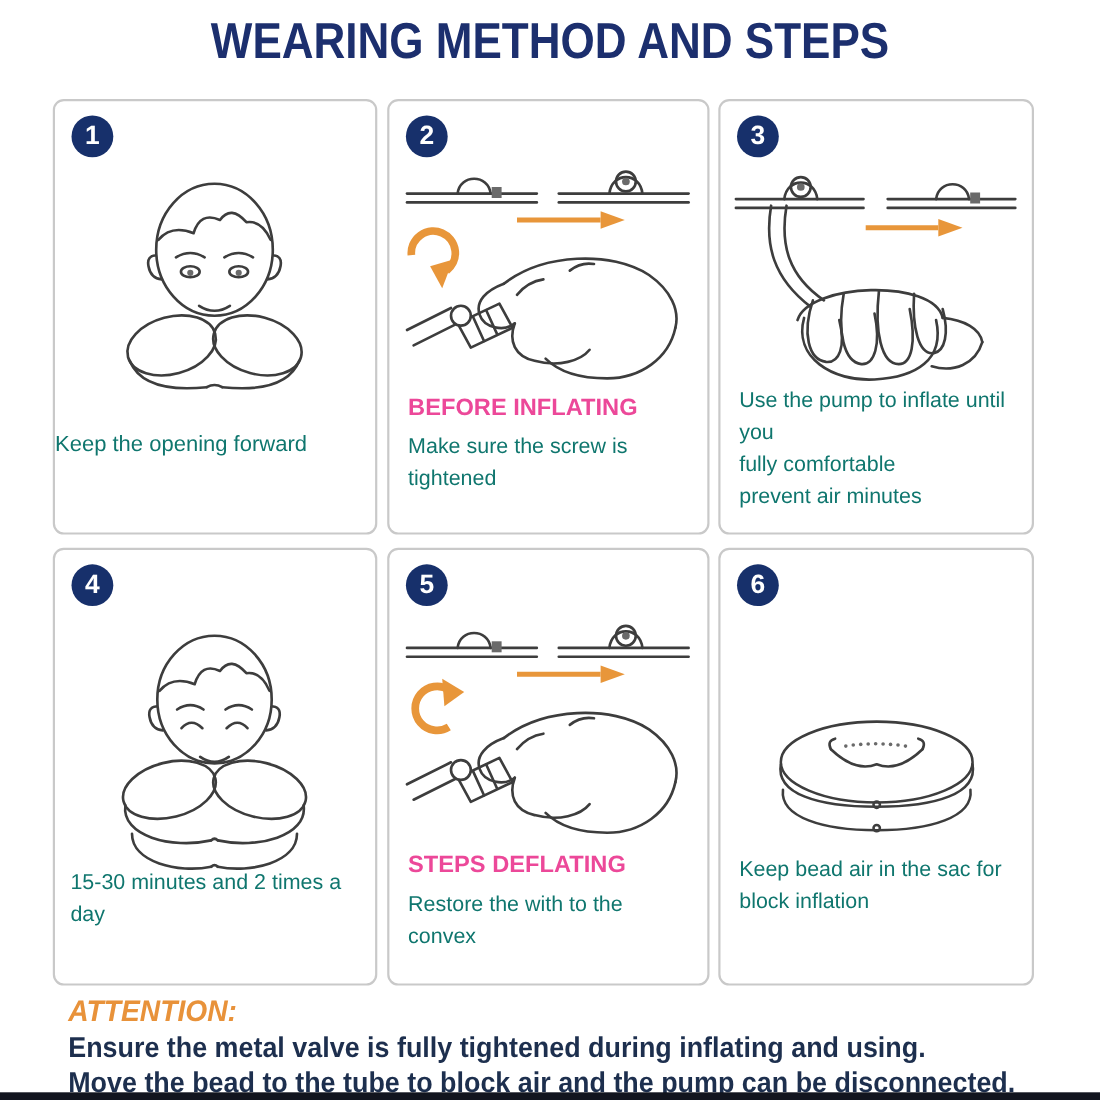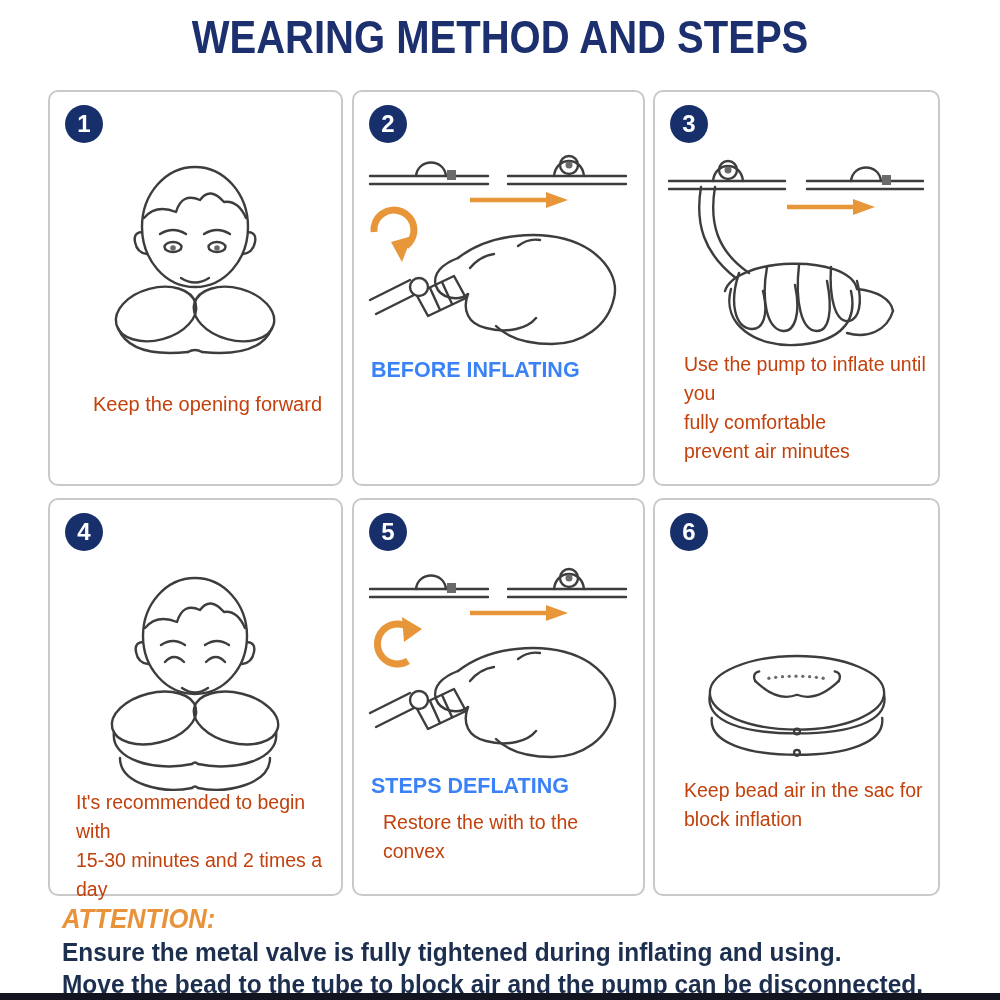--- a/index.html
+++ b/index.html
@@ -22,26 +22,26 @@
   #p4{left:48px;top:498px;width:295px;height:398px;}
   #p5{left:352px;top:498px;width:293px;height:398px;}
   #p6{left:653px;top:498px;width:287px;height:398px;}
   .badge{
     position:absolute;left:15px;top:13px;width:38px;height:38px;border-radius:50%;
     background:#17306b;color:#ffffff;font-weight:bold;font-size:24px;
     display:flex;align-items:center;justify-content:center;
   }
   .illus{position:absolute;left:0;width:100%;display:flex;justify-content:center;}
   .txt{
-    position:absolute;left:12px;width:100%;box-sizing:border-box;
-    padding:0 10px 0 17px;color:#c2410c;font-size:19.5px;line-height:29px;
-  }
-  .txt.center{text-align:center;padding:0;font-size:20px;}
+    position:absolute;left:0;width:100%;box-sizing:border-box;
+    padding:0 10px 0 17px;color:#0f766e;font-size:19.5px;line-height:29px;
+  }
+  .txt.center{padding:0;font-size:20px;}
   .heading{
-    position:absolute;left:17px;font-size:21.5px;font-weight:bold;color:#3b82f6;
+    position:absolute;left:17px;font-size:21.5px;font-weight:bold;color:#ec4899;
   }
   
   svg .ln{fill:none;stroke:#3d3d3d;stroke-width:2.4;stroke-linecap:round;stroke-linejoin:round;}
   svg .lnW{fill:#ffffff;stroke:#3d3d3d;stroke-width:2.4;stroke-linecap:round;stroke-linejoin:round;}
   svg .fillMid{fill:#6a6a6a;stroke:none;}
   svg .oline{stroke:#e8963a;stroke-width:4.5;fill:none;}
   svg .oarc{stroke:#e8963a;stroke-width:7;fill:none;stroke-linecap:butt;}
   svg .ofill{fill:#e8963a;stroke:none;}
   .attention{position:absolute;left:62px;top:904px;width:910px;}
   .attn-label{
@@ -130,20 +130,21 @@
         <path class="ln" d="M88,54 C72,60 62,70 66,82 C70,94 88,98 98,90"></path>
         <path class="ln" d="M100,64 Q110,52 124,50"></path>
         <path class="ln" d="M98,90 C92,106 98,120 116,124 C138,130 158,124 166,114"></path>
         <path class="ln" d="M244,94 C238,122 212,140 182,140 C158,140 138,134 126,122"></path>
         <path class="ln" d="M148,42 Q158,34 170,36"></path>
       </g>
     </svg>
   </div>
   <div class="heading" style="top:266px">BEFORE INFLATING</div>
   <div class="txt" style="top:300px">
+    <div>Make sure the screw is tightened</div>
   </div>
 </section>
 
 <section class="panel" id="p3">
   <div class="badge">
     <span>3</span>
   </div>
   <div class="illus" style="top:55px">
     <svg width="280" height="250" viewBox="0 0 280 250">
       <g transform="translate(12,8)">
@@ -209,21 +210,20 @@
         <path class="ln" d="M55,82 Q67,68 87,76 Q93,56 110,64 Q120,50 134,66 Q147,64 155,82"></path>
         <path class="ln" d="M71,99 Q83,91 95,99"></path>
         <path class="ln" d="M115,99 Q127,91 139,99"></path>
         <path class="ln" d="M75,116 Q84,106 94,116"></path>
         <path class="ln" d="M116,116 Q126,106 135,116"></path>
         <path class="ln" d="M92,142 Q105,151 118,142"></path>
       </g>
     </svg>
   </div>
   <div class="txt" style="top:288px;padding-left:14px">
-    <div>It's recommended to begin with</div>
     <div>15-30 minutes and 2 times a day</div>
   </div>
 </section>
 
 <section class="panel" id="p5">
   <div class="badge">
     <span>5</span>
   </div>
   <div class="illus" style="top:55px">
     <svg width="285" height="250" viewBox="0 0 285 250">

